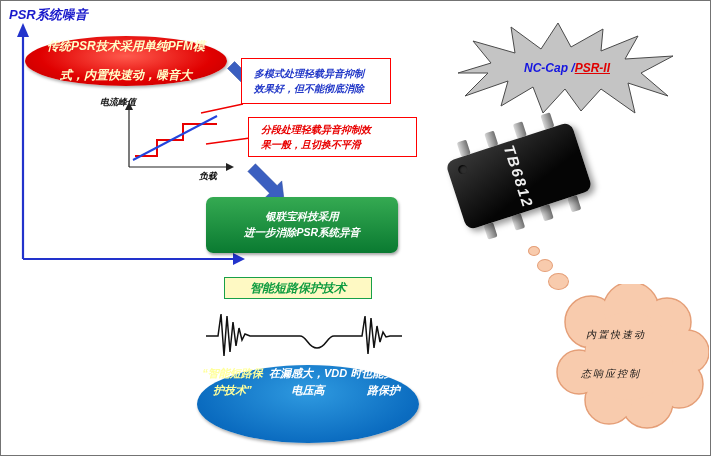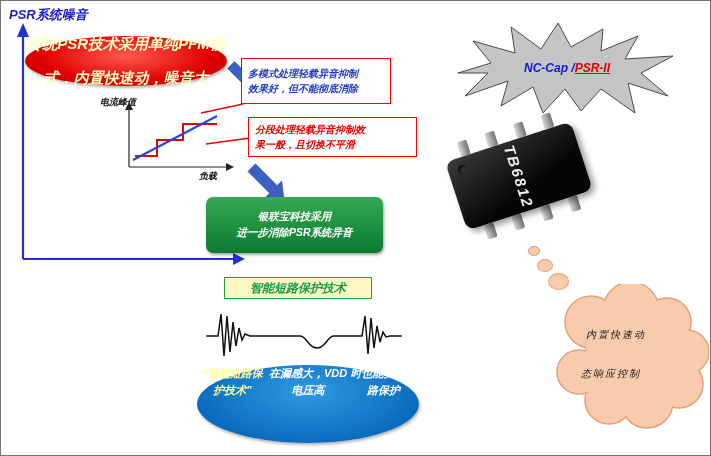--- a/index.html
+++ b/index.html
@@ -6,33 +6,33 @@
   body{font-family:"Liberation Sans","DejaVu Sans",sans-serif;background:#fff;}
   .slide{position:relative;width:711px;height:456px;background:#fff;border:1px solid #737373;overflow:hidden;font-style:italic;}
   .overlay{position:absolute;left:0;top:0;pointer-events:none;}
   .axis{stroke:#2233cc;stroke-width:2.2;fill:none;}
   .axis-head{fill:#2233cc;}
   .leader{stroke:#f00000;stroke-width:1.4;}
   .block-arrow{fill:#3b5fc0;stroke:#2a4aa0;stroke-width:0.5;}
   .page-title{position:absolute;left:8px;top:5px;color:#1a1acc;font-size:13px;font-weight:bold;}
   .red-ellipse{position:absolute;left:24px;top:35px;width:202px;height:50px;border-radius:50%;
     background:radial-gradient(ellipse at 50% 40%,#ff5a4d 0%,#e00000 60%,#b80000 100%);
-    color:#ffffc8;font-weight:bold;font-size:15px;display:flex;flex-direction:column;
+    color:#ffffc8;font-weight:bold;font-size:12px;display:flex;flex-direction:column;
     justify-content:center;text-align:center;line-height:1.45;box-shadow:1px 2px 3px rgba(0,0,0,.3);gap:12px;}
   .mini-chart{position:absolute;left:98px;top:92px;}
   .caxis{stroke:#222;stroke-width:1.2;}
   .caxis-head{fill:#222;}
   .chart-label{font-size:9px;fill:#111;font-weight:bold;}
   .redline{stroke:#e80000;stroke-width:2;fill:none;}
   .blueline{stroke:#2244dd;stroke-width:2;}
   .callout{position:absolute;background:#fff;border:1.6px solid #ff0000;font-weight:bold;font-size:10px;
-    line-height:1.5;display:flex;flex-direction:column;justify-content:center;padding:3px 6px;}
+    line-height:1.5;display:flex;flex-direction:column;justify-content:center;padding:3px 12px;}
   .callout.multimode{left:240px;top:57px;width:150px;height:46px;color:#2238c8;}
   .callout.segmented{left:247px;top:116px;width:169px;height:40px;color:#e80000;}
-  .solution-box{position:absolute;left:205px;top:196px;width:177px;height:56px;border-radius:7px;
+  .solution-box{position:absolute;left:205px;top:196px;width:192px;height:56px;border-radius:7px;
     background:linear-gradient(180deg,#35aa52,#0a7a31);color:#fff;font-weight:bold;font-size:10.5px;
     text-align:center;display:flex;flex-direction:column;justify-content:center;line-height:1.5;
     box-shadow:1px 2px 3px rgba(0,0,0,.35);}
   .solution-box .mid{color:#ffec00;}
   .sc-title{position:absolute;left:223px;top:276px;width:148px;height:22px;border:1.5px solid #18a048;
     color:#0f9c40;font-weight:bold;font-size:12px;display:flex;align-items:center;justify-content:center;background:#fef9c3;}
   .waveform{position:absolute;left:203px;top:303px;}
   .wave{stroke:#111;stroke-width:1.5;fill:none;}
   .blue-ellipse{position:absolute;left:196px;top:364px;width:222px;height:78px;border-radius:50%;
     background:radial-gradient(ellipse at 50% 35%,#2f9ae0 0%,#0b6cc0 70%,#0a5faa 100%);

